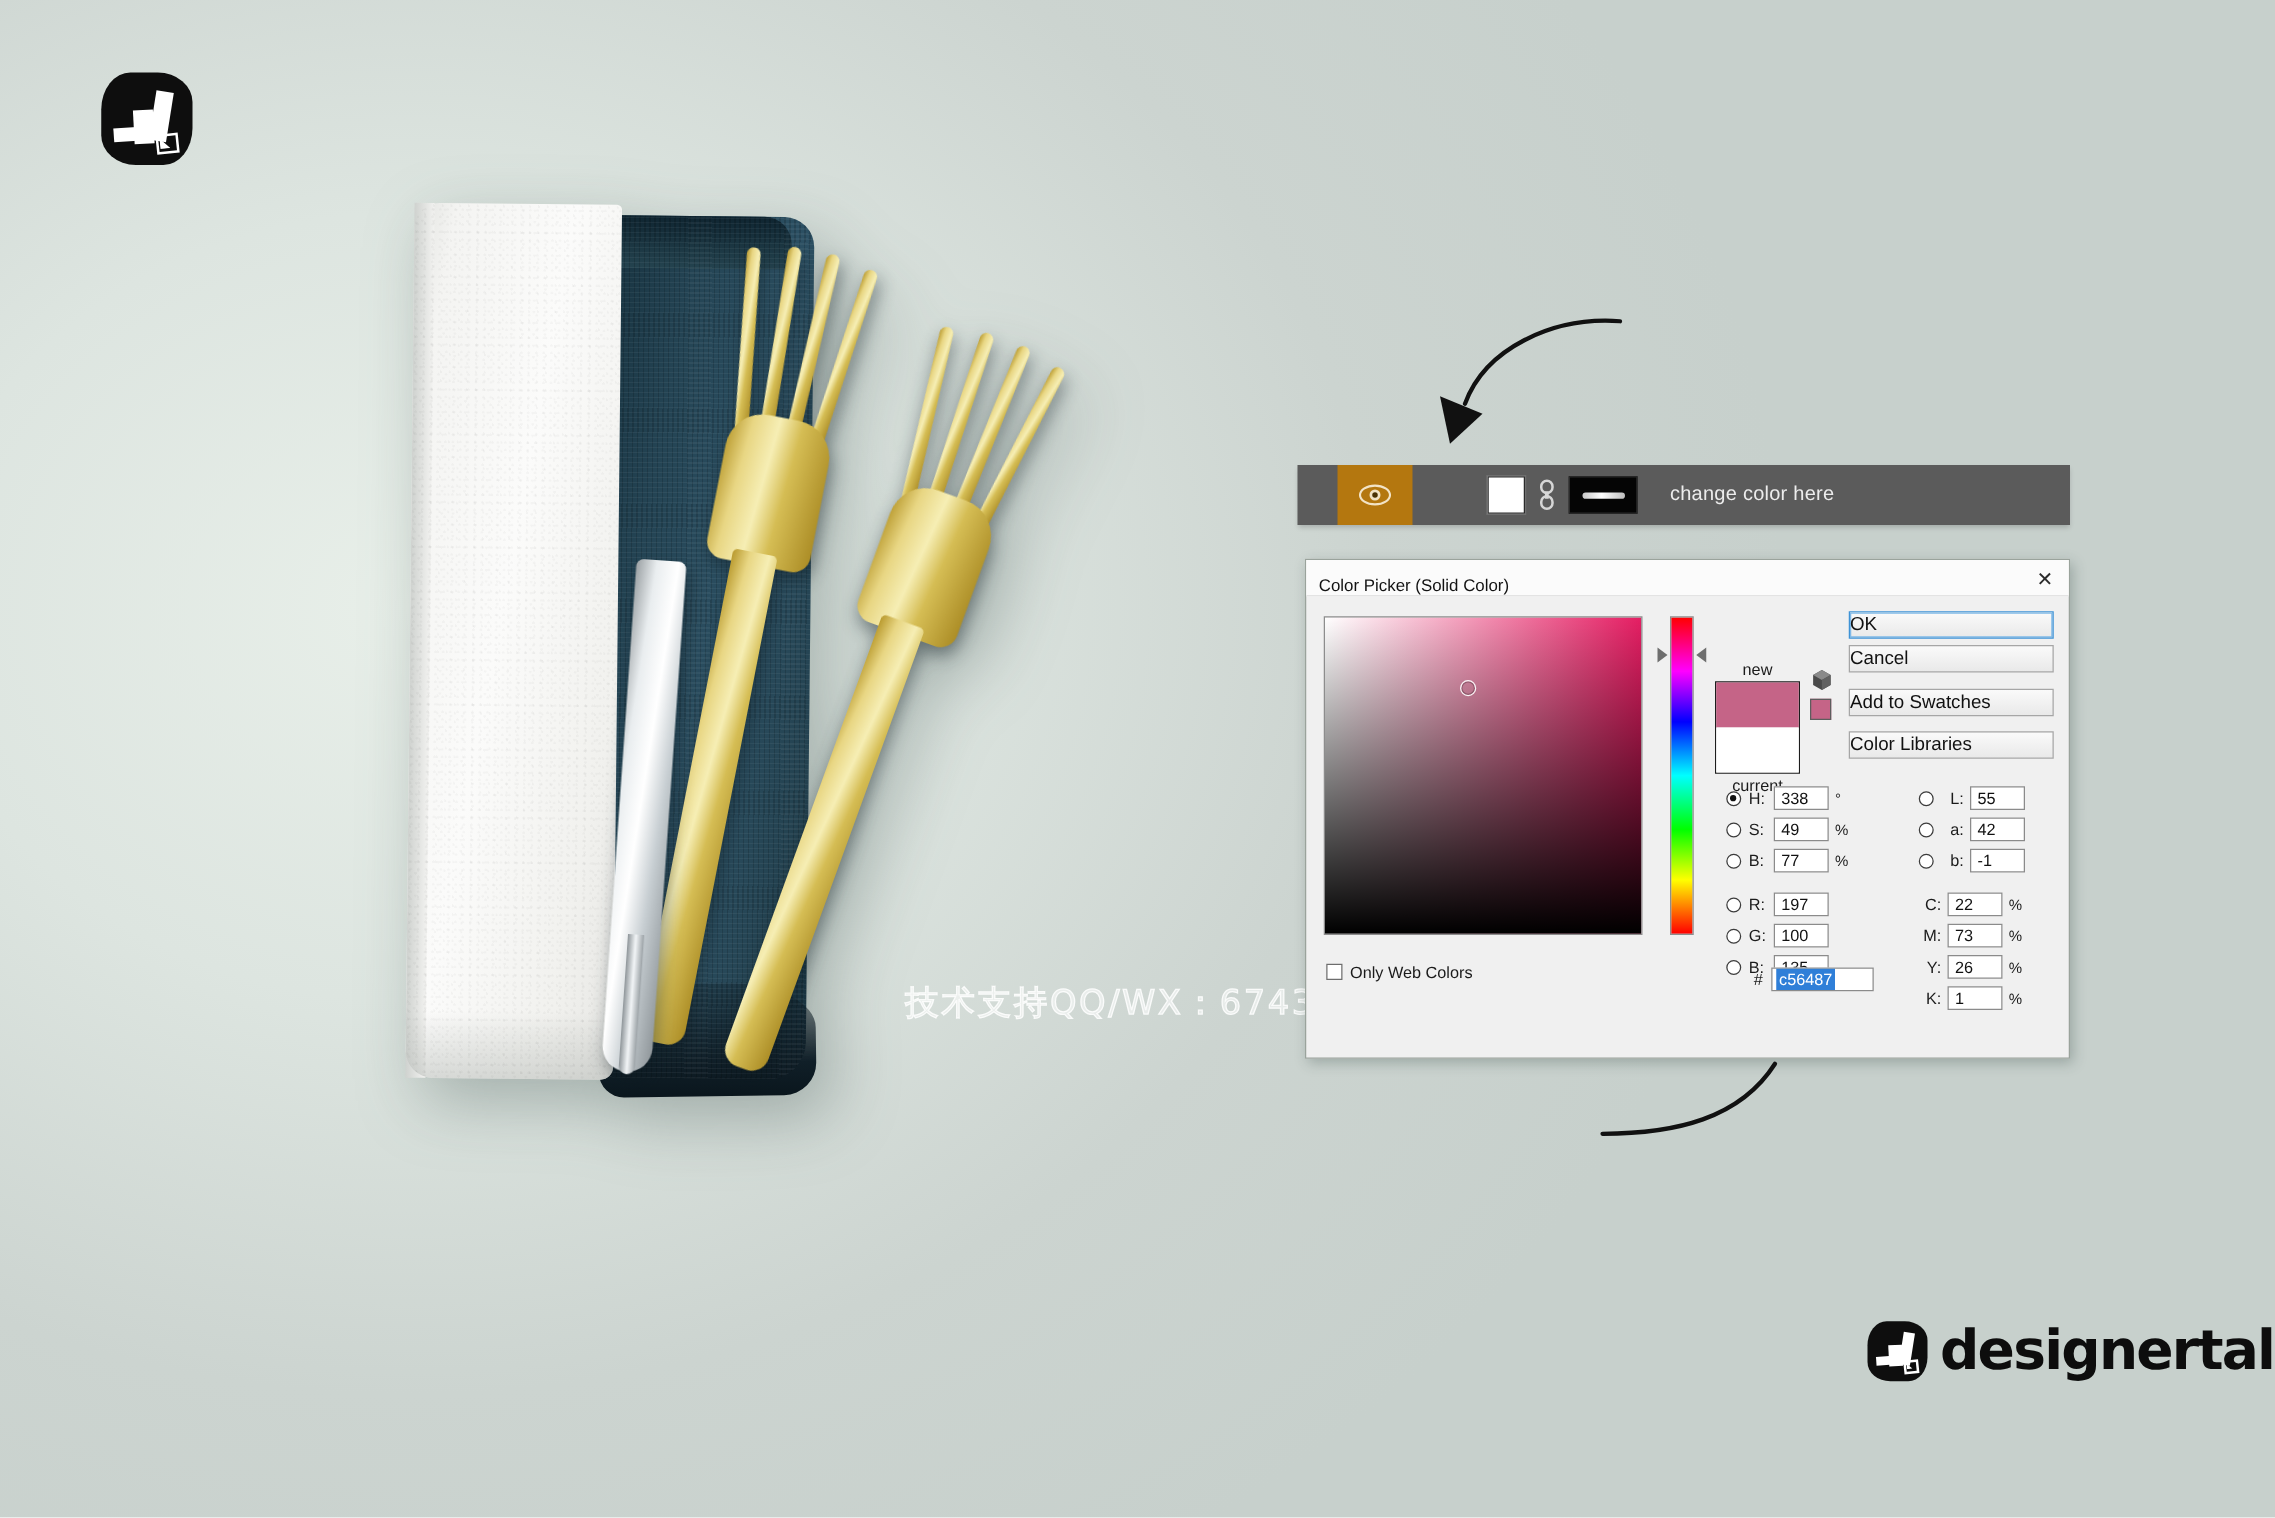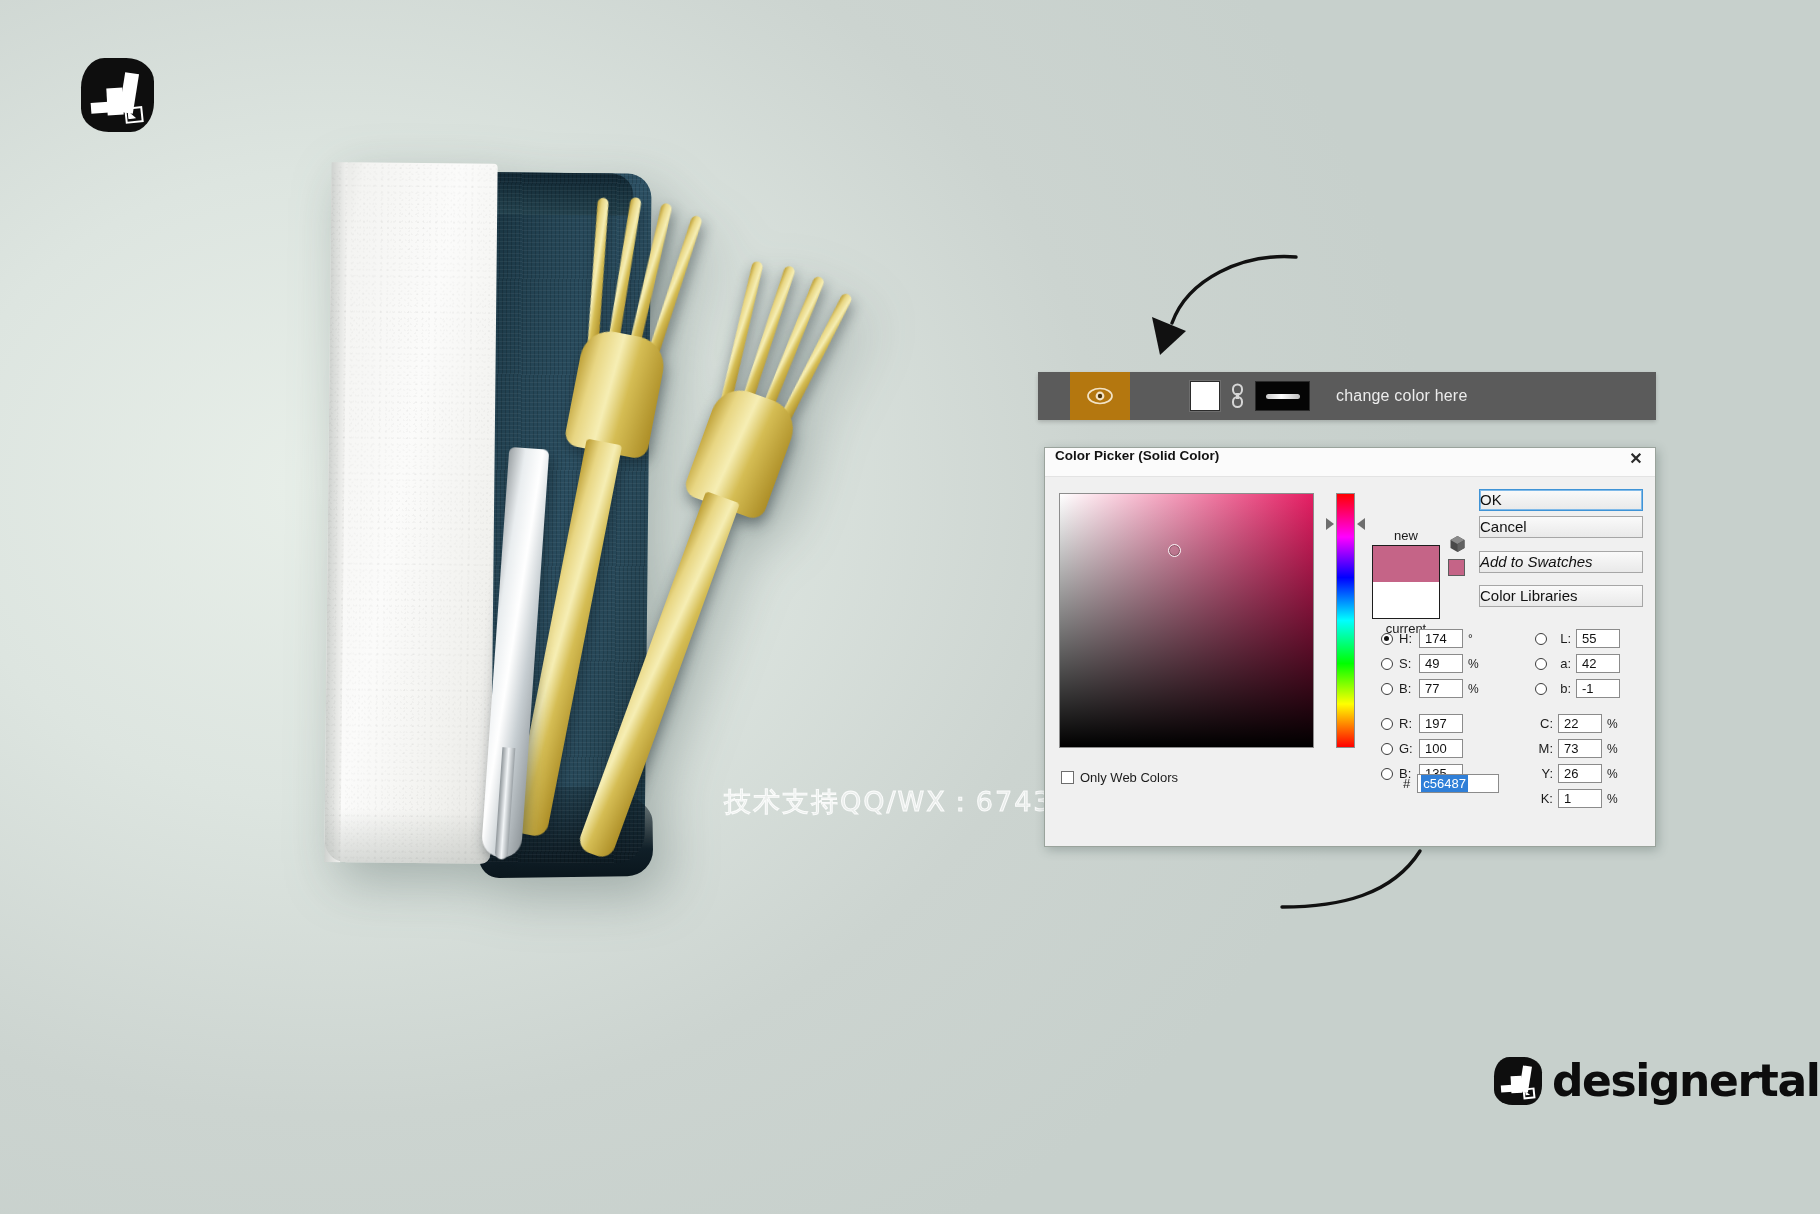--- a/index.html
+++ b/index.html
@@ -175,24 +175,23 @@
   #dialog {
     position: absolute; left: 1044px; top: 447px;
     width: 612px; height: 400px;
     background: #f0f0f0;
     border: 1px solid #9aa39c;
     box-shadow: 2px 3px 10px rgba(40,60,58,.28);
     font-size: 13px; color: #1b1b1b;
   }
   #dialog-titlebar {
     height: 29px; background: #fbfbfb;
-    display:flex; align-items:flex-start; justify-content:space-between;
+    display:flex; align-items:flex-end; justify-content:space-between;
     padding: 0 6px 0 10px;
     border-bottom: 1px solid #e3e3e3;
-    font-weight: bold;
   }
   #dialog-title { font-size: 13.5px; color:#121212; }
   #dialog-close {
     width: 26px; height: 22px; display:flex; align-items:center; justify-content:center;
     font-size: 16px; color:#2b2b2b; line-height:1;
   }
   #dialog-body { position: relative; height: 370px; padding: 10px 0 0 0; }
 
   #sv-field {
     position:absolute; left: 14px; top: 16px; width: 255px; height: 255px;
@@ -240,21 +239,21 @@
   }
 
   .dlg-btn {
     position:absolute; left: 434px; width: 164px; height: 22px;
     background: linear-gradient(#fafafa, #e9e9e9);
     border: 1px solid #a6a6a6;
     font-size: 15px; color:#111; text-align:left; line-height: 20px;
   }
   #btn-ok { top: 12px; border: 1px solid #3f93d6; box-shadow: 0 0 0 1px #7fb9e8 inset; }
   #btn-cancel { top: 39px; }
-  #btn-swatches { top: 74px; font-style: italic; }
+  #btn-swatches { top: 74px; }
   #btn-libraries { top: 108px; }
 
   .fields { position:absolute; left: 336px; top: 150px; }
   .frow { display:flex; align-items:center; height: 23px; margin-bottom: 2px; }
   .radio {
     width: 12px; height: 12px; border-radius:50%;
     border: 1.5px solid #3c3c3c; background:#fff; margin-right: 6px;
     position: relative; flex: 0 0 auto;
   }
   .radio.on::after {
@@ -422,21 +421,21 @@
 
       <div class="dlg-btn" id="btn-ok">OK</div>
       <div class="dlg-btn" id="btn-cancel">Cancel</div>
       <div class="dlg-btn" id="btn-swatches">Add to Swatches</div>
       <div class="dlg-btn" id="btn-libraries">Color Libraries</div>
 
       <div class="fields" id="col-left">
           <div class="frow">
             <div class="radio on"></div>
             <div class="flabel">H:</div>
-            <div class="fbox">174</div>
+            <div class="fbox">338</div>
             <div class="funit">°</div>
           </div>
           <div class="frow">
             <div class="radio"></div>
             <div class="flabel">S:</div>
             <div class="fbox">49</div>
             <div class="funit">%</div>
           </div>
           <div class="frow">
             <div class="radio"></div>

